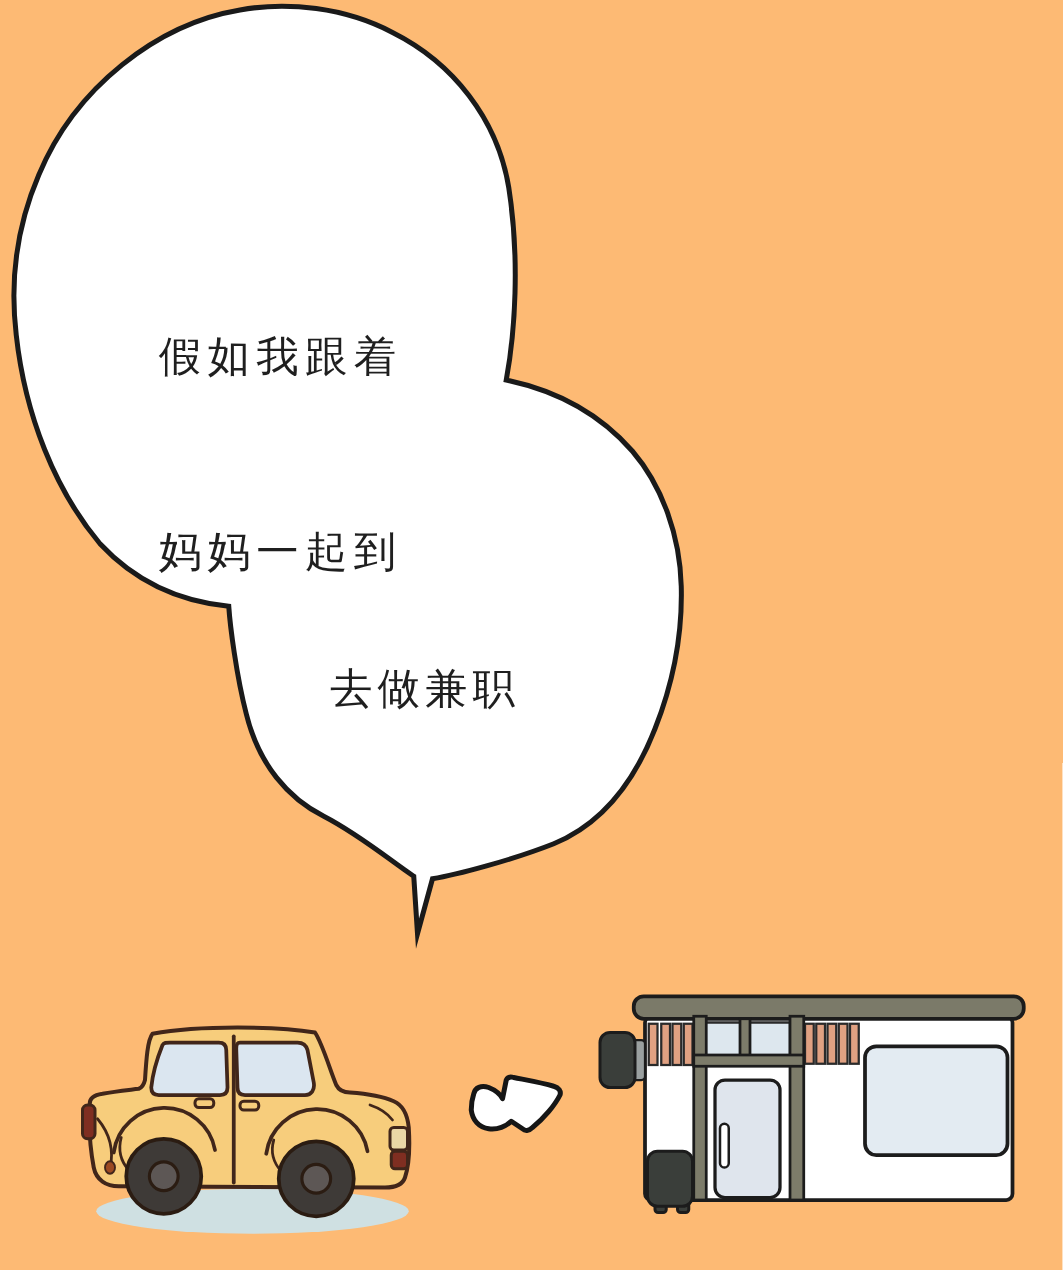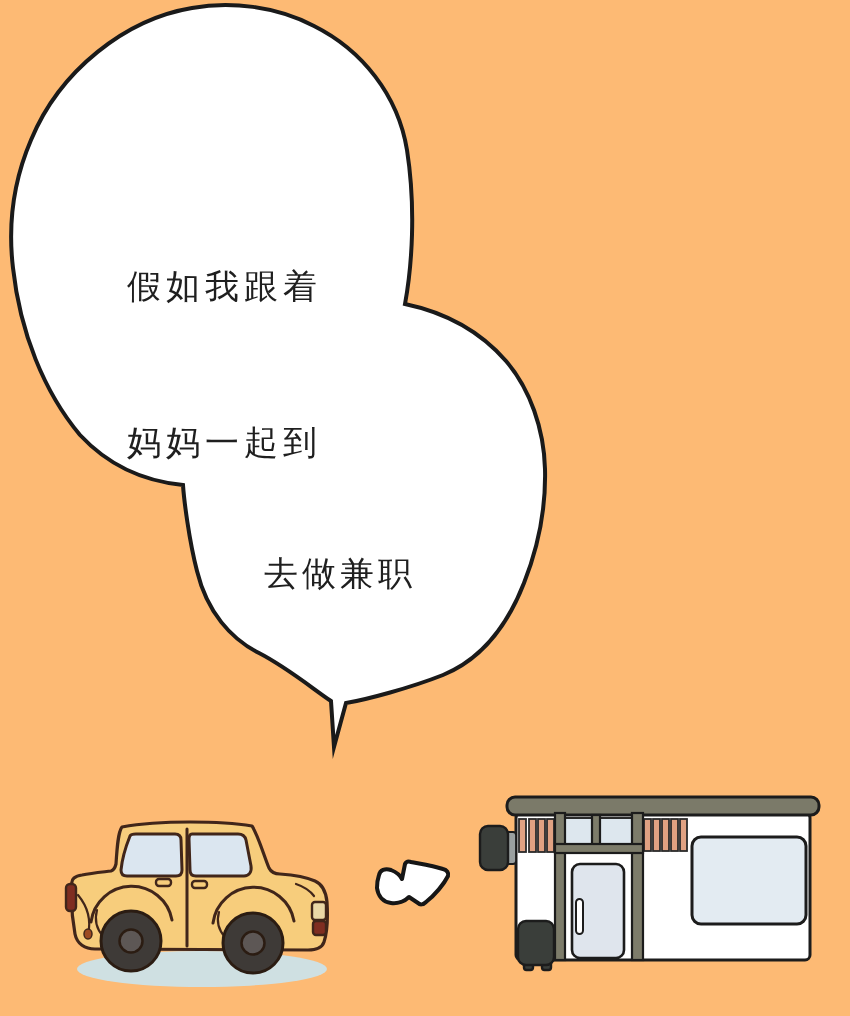--- a/index.html
+++ b/index.html
@@ -40,24 +40,23 @@
   }
   .bubble-text .line { display: block; }
   .bt1 {
     left: 127px;
     top: 156px;
     line-height: 52px;
     letter-spacing: 5px;
   }
   .bt2 {
     left: 264px;
-    top: 469px;
+    top: 446px;
     line-height: 42px;
     letter-spacing: 4px;
-    font-family: Liberation Serif, serif;
   }
   
   .car-shadow { fill: #cfe0e2; }
   .car-body-fill { fill: #f7cd7c; stroke: #41261a; stroke-width: 3.2; stroke-linejoin: round; }
   .car-window { fill: #dbe6f0; stroke: #41261a; stroke-width: 3; stroke-linejoin: round; }
   .car-line { fill: none; stroke: #41261a; stroke-width: 3; stroke-linecap: round; }
   .car-line-thin { fill: none; stroke: #41261a; stroke-width: 2.2; stroke-linecap: round; }
   .car-handle { fill: #f7cd7c; stroke: #41261a; stroke-width: 2.4; }
   .car-tire { fill: #3e3a37; stroke: #2b1c12; stroke-width: 3; }
   .car-hub { fill: #5d5755; stroke: #2b1c12; stroke-width: 2.5; }

